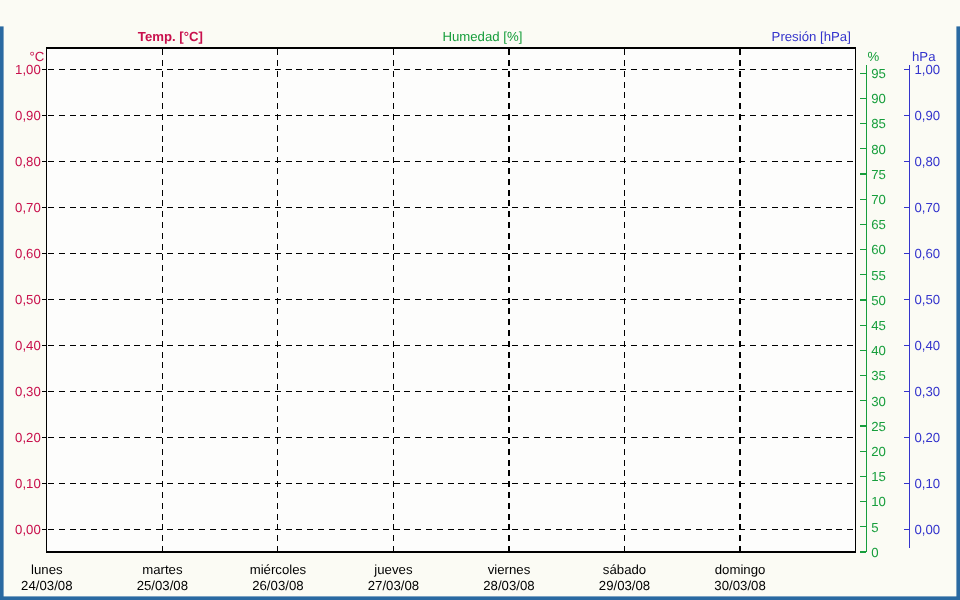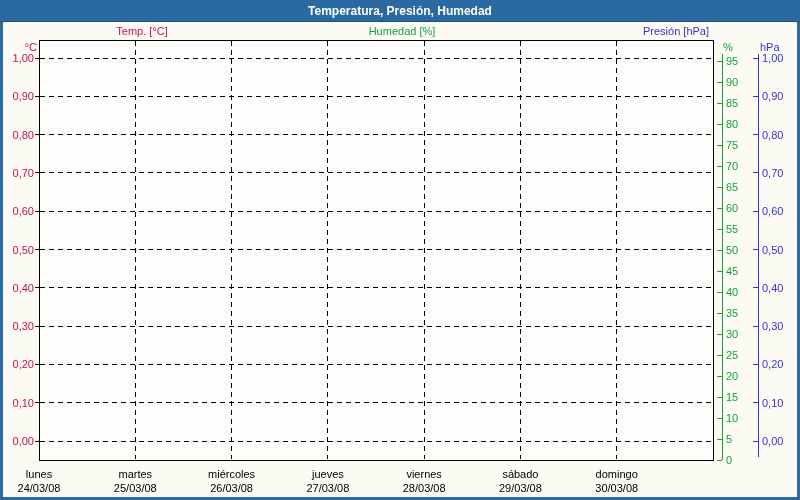--- a/index.html
+++ b/index.html
@@ -29,26 +29,25 @@
   .legend-temp{left:142px;color:#C8104C;}
   .legend-hum{left:402px;color:#179E3C;}
   .legend-pres{left:676px;color:#3434CC;}
   svg.chart{position:absolute;left:0;top:0;}
   svg text{font-family:"Liberation Sans","DejaVu Sans",sans-serif;font-size:11px;}
 </style>
 </head>
 <body>
 
 <div class="window" style="background: rgb(251, 251, 244);">
-  <div class="titlebar" style="background: rgb(42, 105, 161); color: rgb(255, 255, 255);">Temperatura, Presión, Humedad</div>
   <div class="frame frame-left" style="background: rgb(42, 105, 161);"></div>
   <div class="frame frame-right" style="background: rgb(42, 105, 161);"></div>
   <div class="frame frame-bottom" style="background: rgb(42, 105, 161);"></div>
 
-  <span class="legend-item legend-temp" style="color: rgb(200, 16, 76);">Temp. [°C]</span>
+  <span class="legend-item legend-temp" style="color: rgb(200, 16, 76); font-weight: bold;">Temp. [°C]</span>
   <span class="legend-item legend-hum" style="color: rgb(23, 158, 60); text-align: center;">Humedad [%]</span>
   <span class="legend-item legend-pres" style="color: rgb(52, 52, 204);">Presión [hPa]</span>
 
   <svg class="chart" id="chart-svg" width="800" height="500" viewBox="0 0 800 500">
       <rect x="39" y="40" width="674" height="420" fill="#FDFDFC" stroke="#000000" stroke-width="1" shape-rendering="crispEdges"></rect>
       <line x1="40" y1="58" x2="712" y2="58" stroke="#000000" stroke-width="1" stroke-dasharray="5,4" shape-rendering="crispEdges"></line>
       <line x1="35" y1="58" x2="39" y2="58" stroke="#000000" stroke-width="1" shape-rendering="crispEdges"></line>
       <text x="34" y="62" text-anchor="end" fill="#C8104C">1,00</text>
       <line x1="40" y1="96.3" x2="712" y2="96.3" stroke="#000000" stroke-width="1" stroke-dasharray="5,4" shape-rendering="crispEdges"></line>
       <line x1="35" y1="96.3" x2="39" y2="96.3" stroke="#000000" stroke-width="1" shape-rendering="crispEdges"></line>

